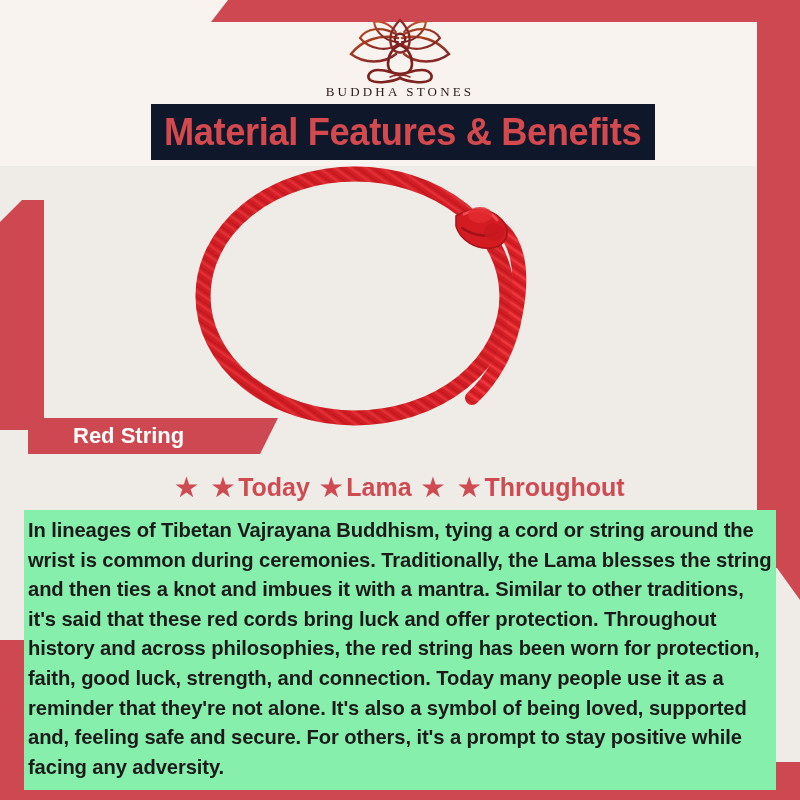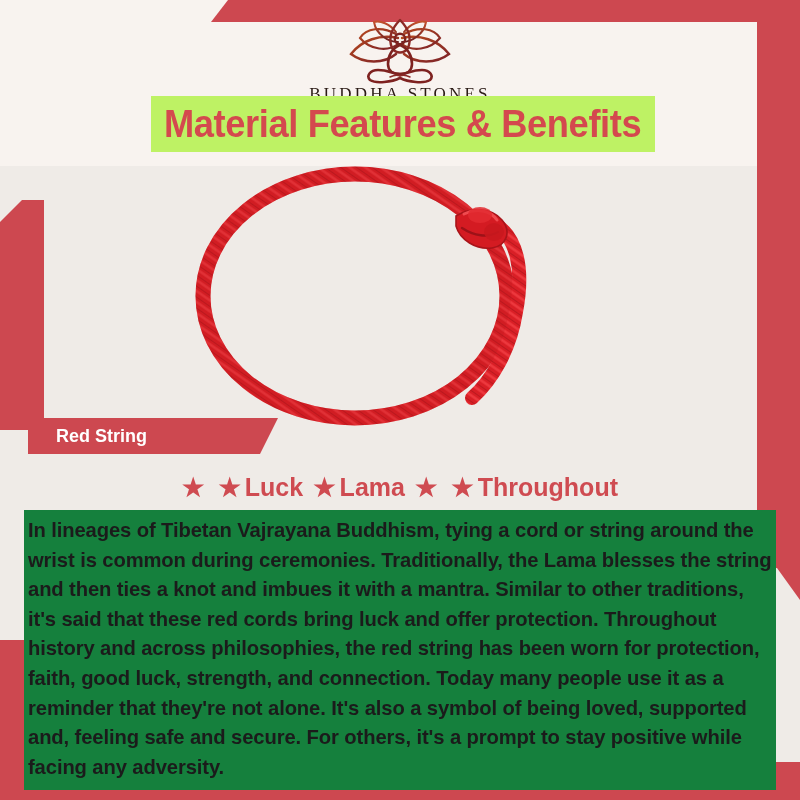--- a/index.html
+++ b/index.html
@@ -74,32 +74,32 @@
     left: 0; top: 18px;
     width: 800px;
     text-align: center;
   }
   .logo-mark {
     display: block;
     margin: 0 auto;
   }
   .logo-word {
     font-family: "Liberation Serif", serif;
-    font-size: 17px;
+    font-size: 13px;
     letter-spacing: 3.2px;
     color: #2a1a15;
     margin-top: 0;
   }
 
   
   .title-strip {
     position: absolute;
-    left: 151px; top: 96px;
+    left: 151px; top: 104px;
     width: 504px; height: 56px;
-    background: #bef264;
+    background: #0f172a;
     display: flex;
     align-items: center;
     justify-content: center;
   }
   .title-text {
     font-size: 39px;
     font-weight: bold;
     color: #d4494e;
     letter-spacing: -0.4px;
     transform: scaleX(0.93);
@@ -118,23 +118,23 @@
     position: absolute;
     left: 28px; top: 418px;
     width: 250px; height: 36px;
     background: #cd4850;
     clip-path: polygon(0 0, 250px 0, 232px 36px, 0 36px);
     display: flex;
     align-items: center;
   }
   .label-text {
     color: #ffffff;
-    font-size: 18px;
-    font-weight: bold;
-    margin-left: 28px;
+    font-size: 22px;
+    font-weight: bold;
+    margin-left: 45px;
     letter-spacing: 0px;
   }
 
   
   .features-row {
     position: absolute;
     left: 24px; top: 466px;
     width: 752px; height: 42px;
     display: flex;
     align-items: center;
@@ -155,21 +155,21 @@
     line-height: 1;
     margin-right: 4px;
     color: #cf4b51;
   }
 
   
   .body-panel {
     position: absolute;
     left: 24px; top: 510px;
     width: 752px;
-    background: #15803d;
+    background: #86efac;
     padding: 6px 4px 8px 4px;
     box-sizing: border-box;
   }
   .body-text {
     font-size: 20.2px;
     font-weight: bold;
     line-height: 29.6px;
     color: #1b1b1b;
     letter-spacing: -0.1px;
     margin: 0;
@@ -258,21 +258,21 @@
   <div class="label-banner">
     <span class="label-text">Red String</span>
   </div>
 
   <div class="features-row">
     <div class="feature">
       <span class="star">★</span>
     </div>
     <div class="feature">
       <span class="star">★</span>
-      <span>Luck</span>
+      <span>Today</span>
     </div>
     <div class="feature">
       <span class="star">★</span>
       <span>Lama</span>
     </div>
     <div class="feature">
       <span class="star">★</span>
     </div>
     <div class="feature">
       <span class="star">★</span>

